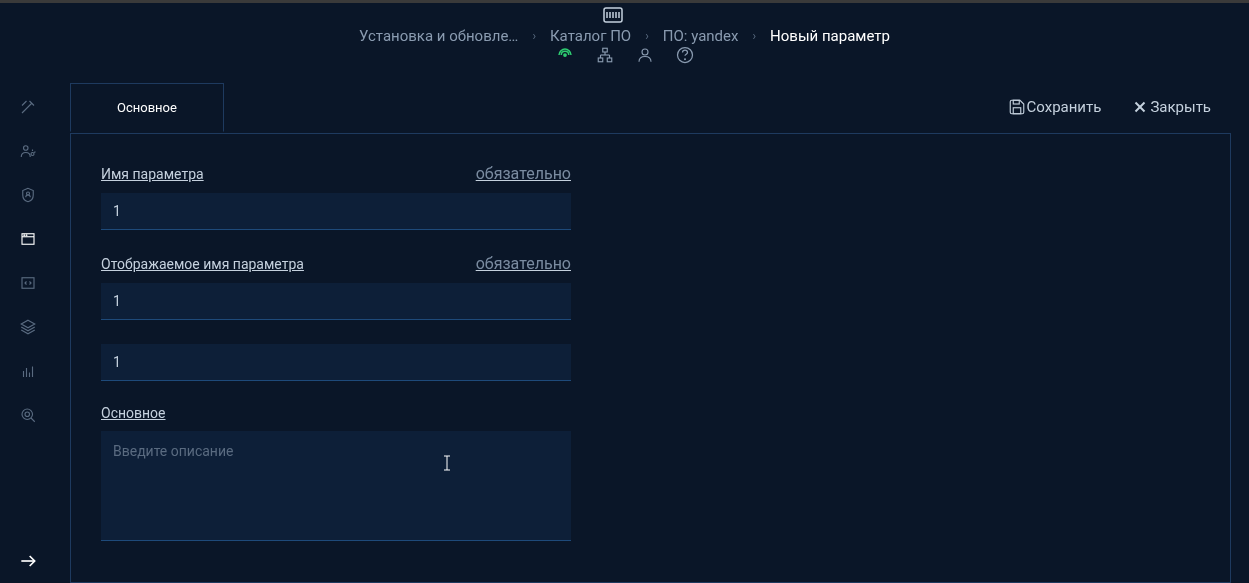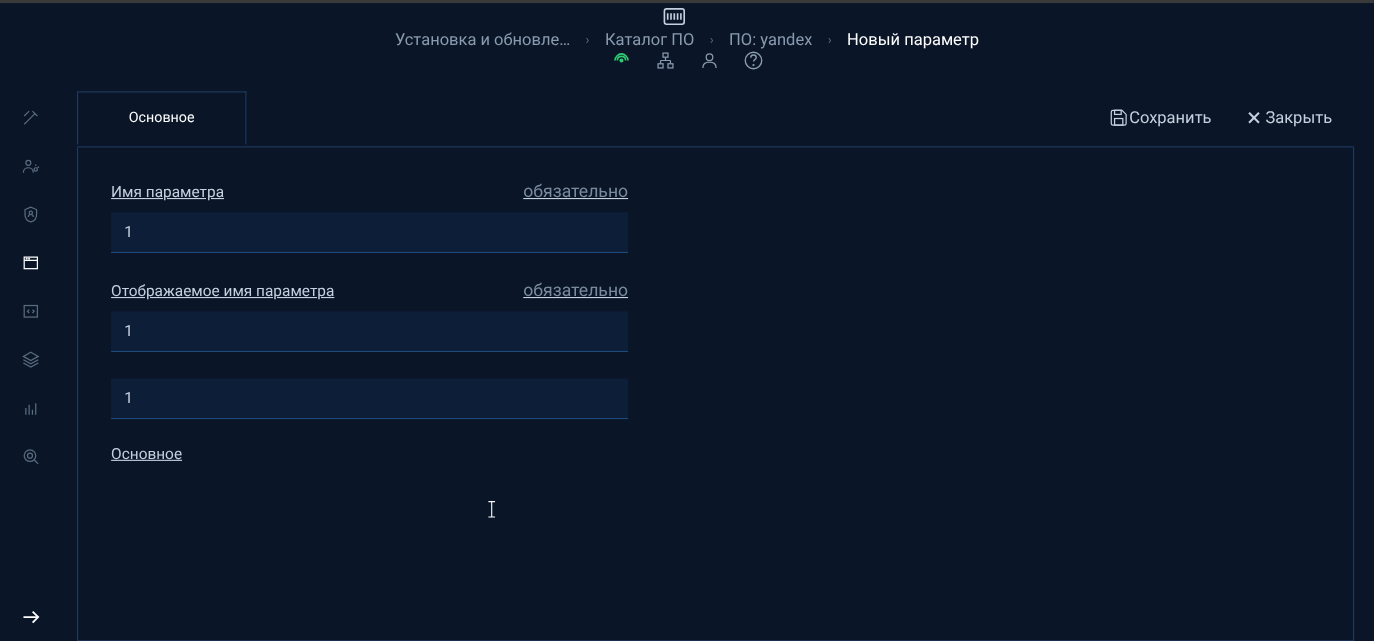--- a/index.html
+++ b/index.html
@@ -374,20 +374,21 @@
       </div>
       <input class="input" type="text" value="1" style="">
     </div>
     <div class="form-group">
       <input class="input" type="text" value="1" style="">
     </div>
     <div class="form-group">
       <div class="label-row">
         <span class="label">Основное</span>
       </div>
+      <textarea class="textarea" placeholder="Введите описание" style=""></textarea>
     </div>
   </div>
   <div class="cursor-indicator">
     <svg viewBox="0 0 8 18" width="8" height="18">
       <line x1="4" y1="2" x2="4" y2="16" stroke="#ffffff" stroke-width="1"></line>
       <line x1="1" y1="2" x2="7" y2="2" stroke="#ffffff" stroke-width="1"></line>
       <line x1="1" y1="16" x2="7" y2="16" stroke="#ffffff" stroke-width="1"></line>
     </svg>
   </div>
 </div>

